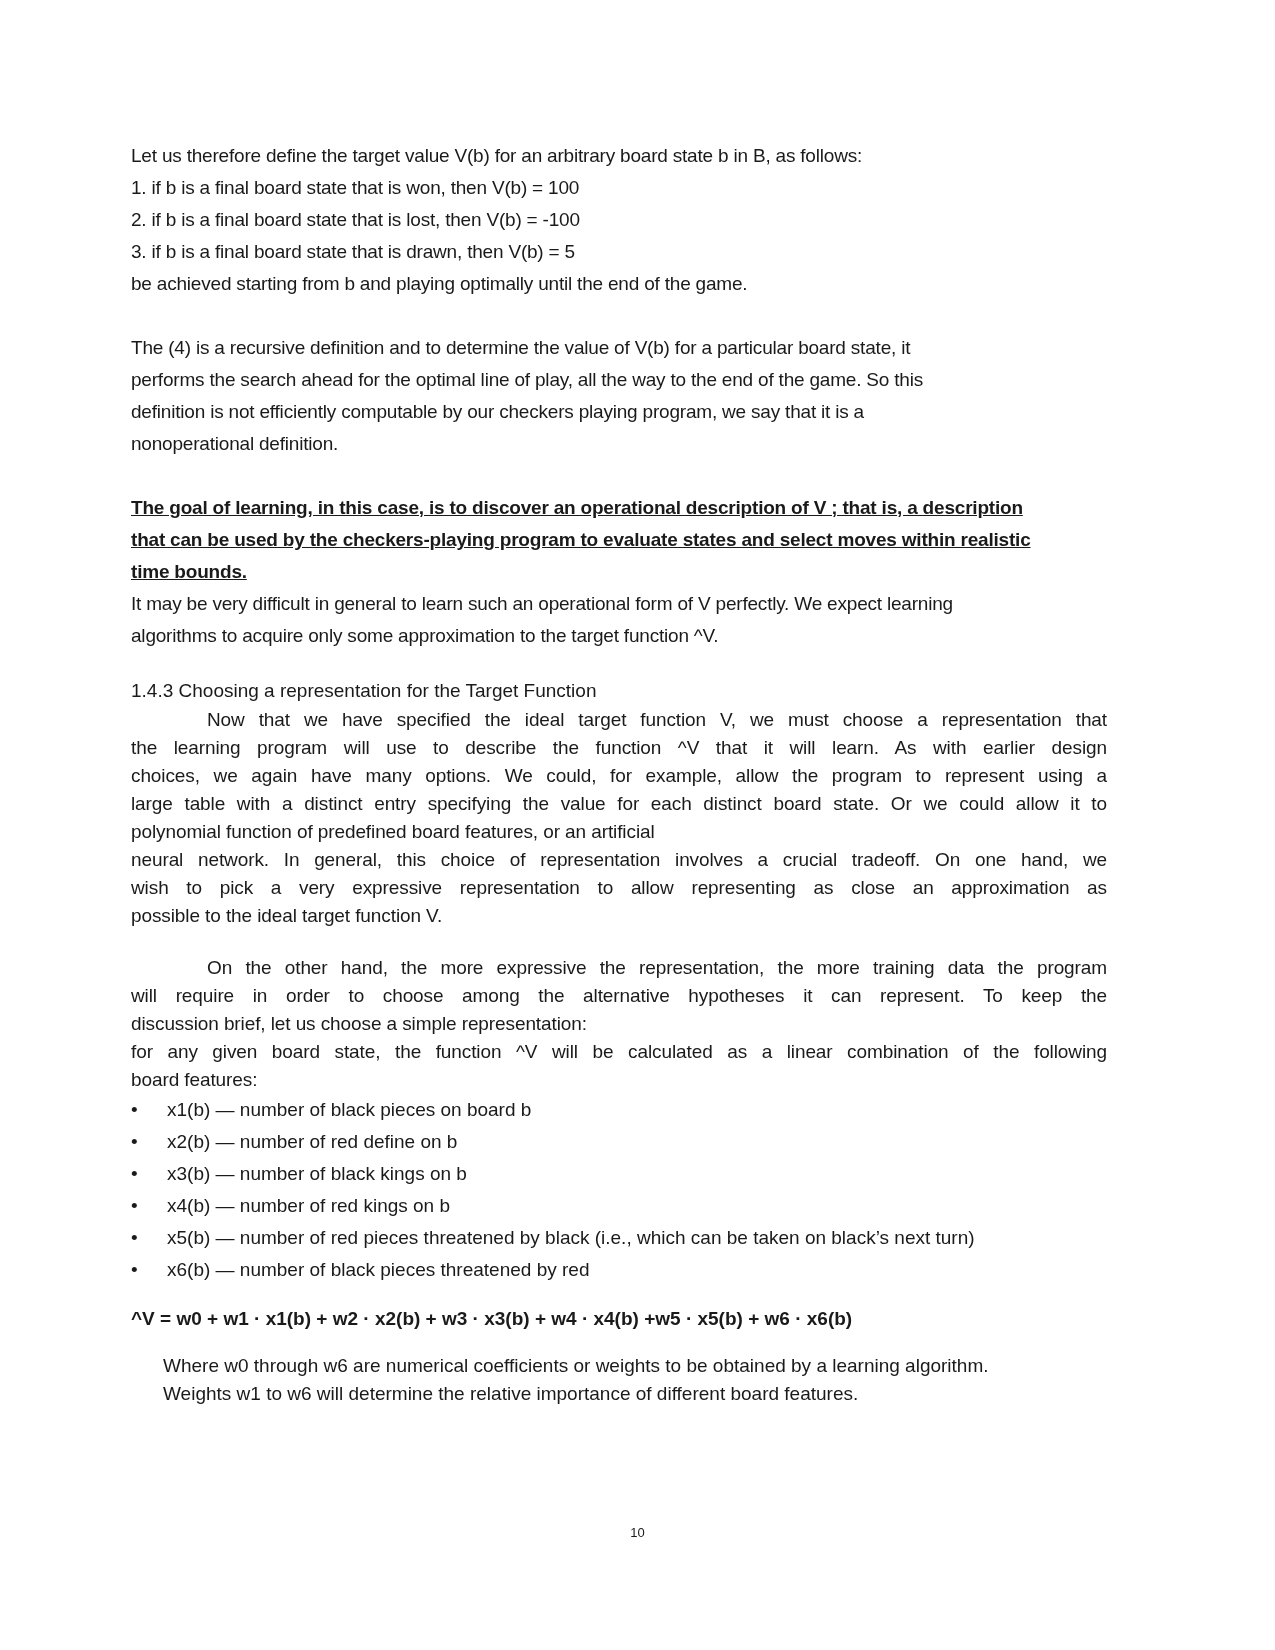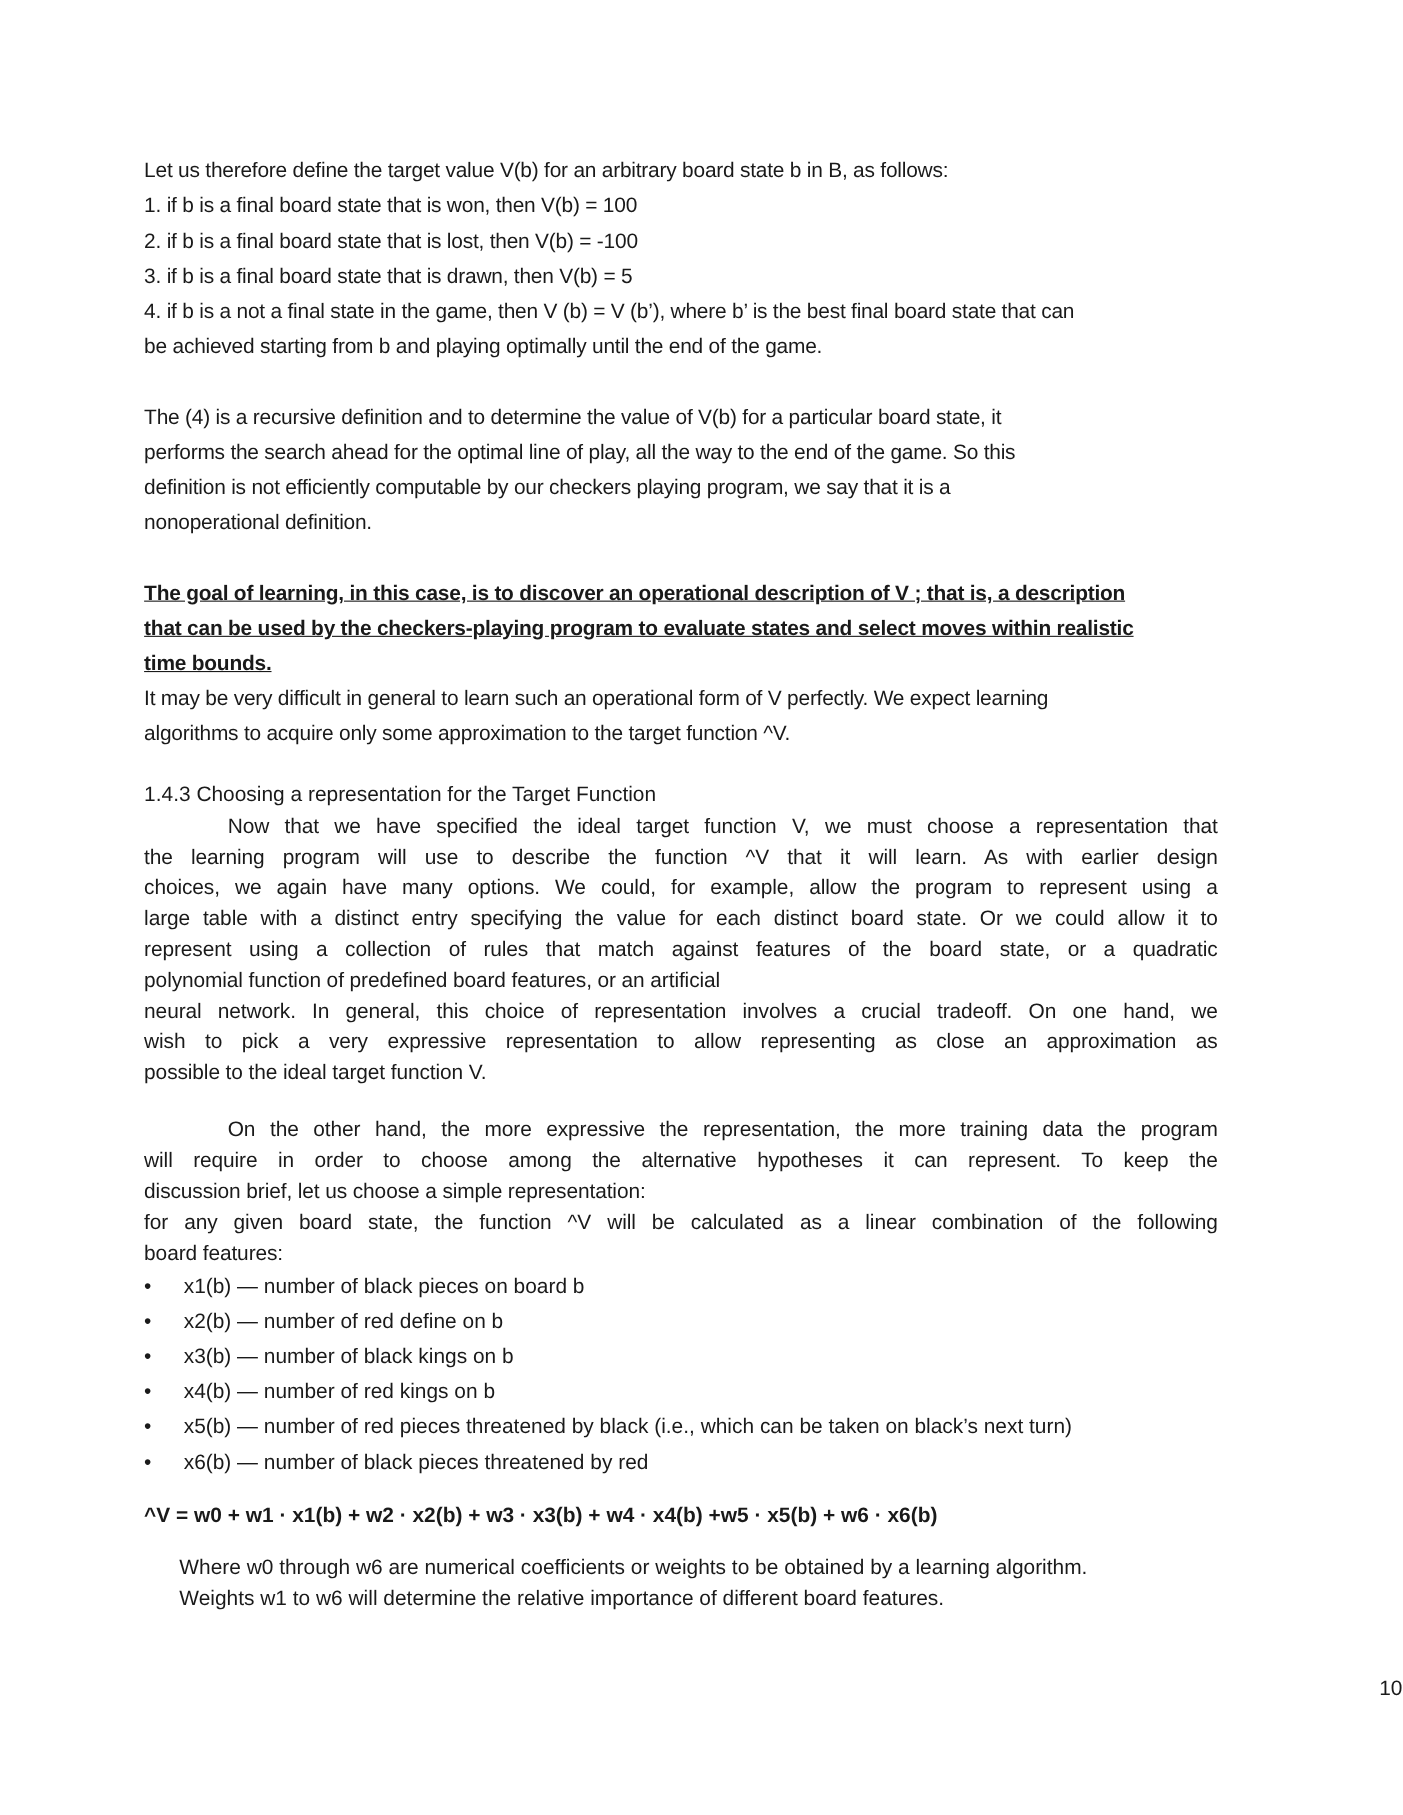--- a/index.html
+++ b/index.html
@@ -12,32 +12,31 @@
     .just { font-size: 19px; line-height: 28px; text-align: justify; letter-spacing: -0.1px; }
     .just .row { display: block; text-align: justify; text-align-last: justify; white-space: nowrap; }
     .just .row.last { text-align-last: left; }
     .indent { padding-left: 76px; }
     .heading { font-size: 19px; font-weight: normal; line-height: 30px; margin-top: 4px; }
     ul.feat { list-style: none; margin: 0; padding: 0; }
     ul.feat li { font-size: 19px; line-height: 32px; position: relative; padding-left: 36px; white-space: nowrap; }
     ul.feat li .bullet { position: absolute; left: 0; top: 0; }
     .formula { font-size: 19px; font-weight: bold; line-height: 30px; margin-top: 18px; }
     .para-end { font-size: 19px; line-height: 28px; margin-top: 18px; margin-left: 32px; }
-    .page-number { position: absolute; top: 1525px; left: 0; width: 1275px; text-align: right; font-size: 19px; }
+    .page-number { position: absolute; top: 1525px; left: 0; width: 1275px; text-align: center; font-size: 13px; }
   </style>
 </head>
 <body>
 
 <div class="page">
 
   <div class="ln">Let us therefore define the target value V(b) for an arbitrary board state b in B, as follows:</div>
   <div class="ln">1. if b is a final board state that is won, then V(b) = 100</div>
   <div class="ln">2. if b is a final board state that is lost, then V(b) = -100</div>
   <div class="ln">3. if b is a final board state that is drawn, then V(b) = 5</div>
-  <div class="ln">4. if b is a not a final state in the game, then V (b) = V (b’), where b’ is the best final board state that can</div>
   <div class="ln">be achieved starting from b and playing optimally until the end of the game.</div>
 
   <div class="gap"></div>
 
   <div>
     <div class="ln">The (4) is a recursive definition and to determine the value of V(b) for a particular board state, it</div>
     <div class="ln">performs the search ahead for the optimal line of play, all the way to the end of the game. So this</div>
     <div class="ln">definition is not efficiently computable by our checkers playing program, we say that it is a</div>
     <div class="ln">nonoperational definition.</div>
   </div>
@@ -57,21 +56,20 @@
 
   <div style="height:20px"></div>
 
   <div class="heading">1.4.3 Choosing a representation for the Target Function</div>
 
   <div class="just">
     <span class="row indent">Now that we have specified the ideal target function V, we must choose a representation that</span>
     <span class="row">the learning program will use to describe the function ^V that it will learn. As with earlier design</span>
     <span class="row">choices, we again have many options. We could, for example, allow the program to represent using a</span>
     <span class="row">large table with a distinct entry specifying the value for each distinct board state. Or we could allow it to</span>
-    <span class="row">represent using a collection of rules that match against features of the board state, or a quadratic</span>
     <span class="row last">polynomial function of predefined board features, or an artificial</span>
     <span class="row">neural network. In general, this choice of representation involves a crucial tradeoff. On one hand, we</span>
     <span class="row">wish to pick a very expressive representation to allow representing as close an approximation as</span>
     <span class="row last">possible to the ideal target function V.</span>
   </div>
 
   <div style="height:24px"></div>
 
   <div class="just">
     <span class="row indent">On the other hand, the more expressive the representation, the more training data the program</span>

